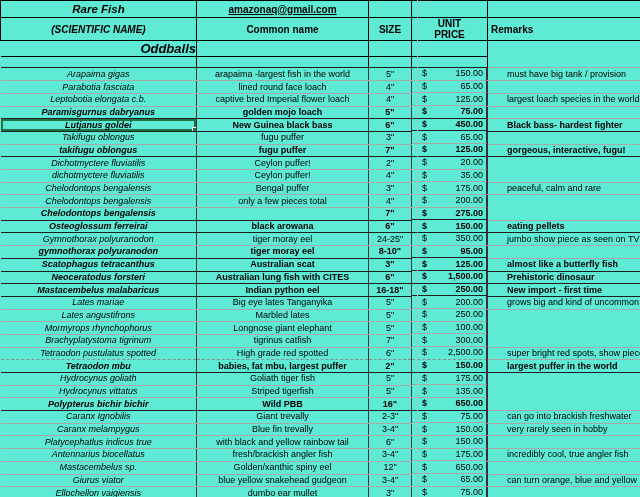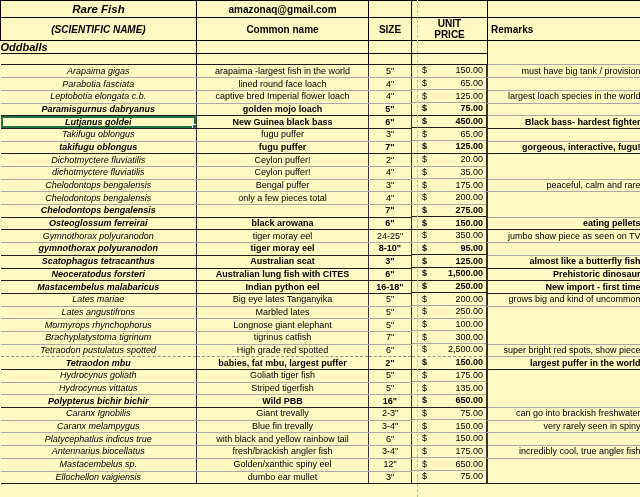--- a/index.html
+++ b/index.html
@@ -1,51 +1,51 @@
 <!DOCTYPE html>
 <html><head>
 <meta charset="utf-8">
 <style>
   html,body { margin:0; padding:0; background:#ffffff; }
   #sheet {
     position:relative; width:640px; height:497px; overflow:hidden;
-    background:#fef9c3; font-family:"Liberation Sans", sans-serif; color:#000;
+    background:#5eead4; font-family:"Liberation Sans", sans-serif; color:#000;
   }
   table { border-collapse:collapse; table-layout:fixed; width:640px; }
   col.c-sci { width:196px; } col.c-common { width:172px; }
   col.c-size { width:43px; } col.c-price { width:76px; } col.c-remarks { width:153px; }
   td { overflow:hidden; white-space:nowrap; vertical-align:middle; padding:0; }
 
   
   tr.hdr td { border:1px solid #000; text-align:center; font-weight:bold; }
   tr.hdr1 { height:17px; } tr.hdr1 td { font-size:11.5px; }
-  tr.hdr1 td.email-cell { font-size:10px; }
+  tr.hdr1 td.email-cell { font-size:10px; text-decoration:underline; }
   tr.hdr2 { height:23px;padding-left:13px; } tr.hdr2 td { font-size:10px; line-height:11px; }
   tr.hdr2 td.col-remarks { text-align:left; padding-left:3px; }
   tr.hdr2 .two-line span { display:block; }
   tr.sect { height:13px; }
-  tr.sect td { font-weight:bold; font-size:11px; text-align:left;
+  tr.sect td { font-weight:bold; font-size:13px; text-align:right;
                border-right:1px solid #000; border-bottom:1px solid #000; }
   tr.sect td.col-remarks, tr.gap td.col-remarks { border-bottom:none; border-right:none; }
   tr.gap { height:11px; }
   tr.gap td { border-right:1px solid #000; border-bottom:1px solid #1a1a1a; }
 
   
   tr.data-row { height:11.7px; }
   tr.data-row td { font-size:9px; line-height:11px; border-right:1px solid #333;
                    border-bottom:1px solid #a8a8a8; }
   tr.data-row.dark-after td { border-bottom:1px solid #1f1f1f;font-weight:bold; }
   tr.data-row.dashed-after td { border-bottom:1px dashed #8f8f8f; }
   tr.data-row:last-child td { border-bottom:1px solid #1f1f1f; }
   td.col-sci { font-style:italic; text-align:center; position:relative; }
   td.col-common { text-align:center; }
   td.col-size { text-align:center; }
   td.col-price { display:flex; justify-content:space-between; align-items:center;
                  padding:0 3px 0 10px; height:11.7px; border-left:none; }
-  tr.data-row td.col-remarks { text-align:right; padding-left:3px;
+  tr.data-row td.col-remarks { text-align:left; padding-left:19px;
                  border-right:none; border-bottom:none; border-left:1px solid #333; }
   tr.data-row td.col-remarks.has-remark { border-top:1px solid #a8a8a8; border-bottom:1px solid #a8a8a8; }
   tr.data-row.dark-after td.col-remarks.has-remark { border-bottom:1px solid #1f1f1f; }
   tr.data-row.dashed-after td.col-remarks { border-bottom:1px dashed #8f8f8f;margin-left:40px; }
   tr.data-row:last-child td.col-remarks { border-bottom:1px solid #1f1f1f; }
 
   
   td.col-sci.selected { box-shadow: inset 0 0 0 2px var(--sel, #217346); z-index:2; }
   .fill-handle { position:absolute; right:-3px; bottom:-3px; width:5px; height:5px;
                  background:var(--sel, #217346); border:1px solid #fff; z-index:3; }
@@ -381,21 +381,21 @@
           <td class="col-remarks has-remark">can go into brackish freshwater</td>
         </tr>
         <tr class="data-row">
           <td class="col-sci">Caranx melampygus</td>
           <td class="col-common">Blue fin trevally</td>
           <td class="col-size">3-4"</td>
           <td class="col-price">
             <span>$</span>
             <span>150.00</span>
           </td>
-          <td class="col-remarks has-remark">very rarely seen in spiny</td>
+          <td class="col-remarks has-remark">very rarely seen in hobby</td>
         </tr>
         <tr class="data-row">
           <td class="col-sci">Platycephatlus indicus true</td>
           <td class="col-common">with black and yellow rainbow tail</td>
           <td class="col-size">6"</td>
           <td class="col-price">
             <span>$</span>
             <span>150.00</span>
           </td>
           <td class="col-remarks"></td>
@@ -412,20 +412,30 @@
         </tr>
         <tr class="data-row">
           <td class="col-sci">Mastacembelus sp.</td>
           <td class="col-common">Golden/xanthic spiny eel</td>
           <td class="col-size">12"</td>
           <td class="col-price">
             <span>$</span>
             <span>650.00</span>
           </td>
           <td class="col-remarks"></td>
+        </tr>
+        <tr class="data-row">
+          <td class="col-sci">Giurus viator</td>
+          <td class="col-common">blue yellow snakehead gudgeon</td>
+          <td class="col-size">3-4"</td>
+          <td class="col-price">
+            <span>$</span>
+            <span>65.00</span>
+          </td>
+          <td class="col-remarks has-remark">can turn orange, blue and yellow</td>
         </tr>
         <tr class="data-row">
           <td class="col-sci">Ellochellon vaigiensis</td>
           <td class="col-common">dumbo ear mullet</td>
           <td class="col-size">3"</td>
           <td class="col-price">
             <span>$</span>
             <span>75.00</span>
           </td>
           <td class="col-remarks"></td>

